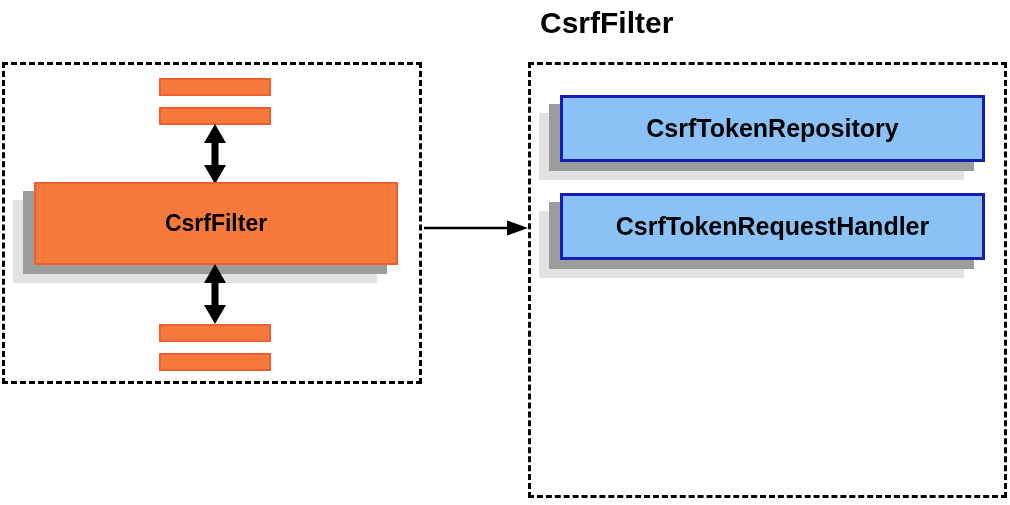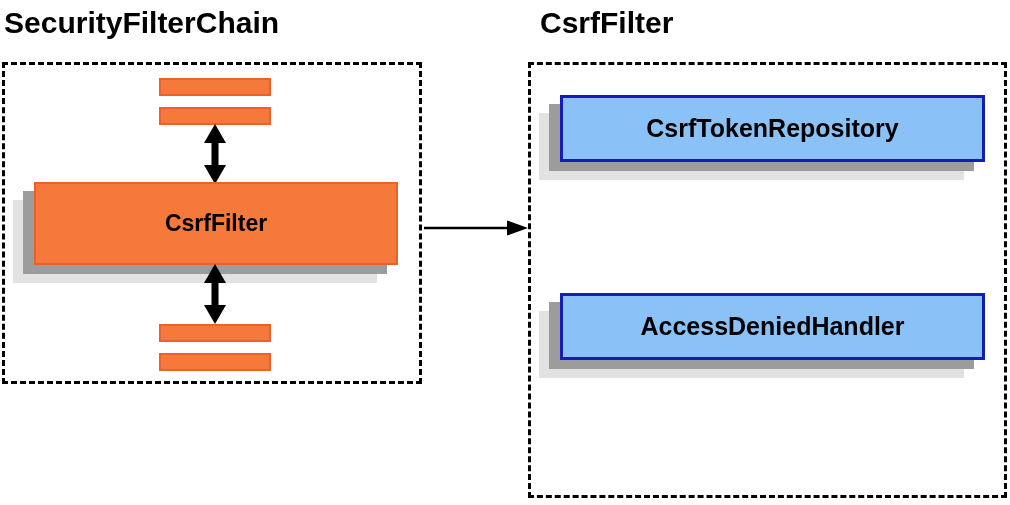--- a/index.html
+++ b/index.html
@@ -110,21 +110,20 @@
     width: 104px;
     height: 20px;
     color: var(--arrow);
   }
 </style>
 </head>
 <body>
 
 <div class="canvas">
 
-  <div class="diagram-title title-left">SecurityFilterChain</div>
 
   <div class="diagram-title title-right">CsrfFilter</div>
 
   <div class="dashed-group group-left"></div>
 
   <div class="filter-bar bar-1"></div>
   <div class="filter-bar bar-2"></div>
 
   <svg class="v-arrow v-arrow-1" viewBox="0 0 24 60">
     <rect x="8.5" y="14" width="7" height="32" fill="currentColor"></rect>
@@ -149,19 +148,19 @@
     <line x1="0" y1="10" x2="86" y2="10" stroke="currentColor" stroke-width="2.5"></line>
     <polygon points="104,10 83,2.5 83,17.5" fill="currentColor"></polygon>
   </svg>
 
   <div class="dashed-group group-right"></div>
 
   <div class="component-box shadowed comp-0">
     <span>CsrfTokenRepository</span>
   </div>
 
+  <div class="component-box shadowed comp-1">
+    <span>CsrfTokenRequestHandler</span>
+  </div>
 
-  <div class="component-box shadowed comp-2">
-    <span>AccessDeniedHandler</span>
-  </div>
 
 
 </div>
 
 </body></html>

